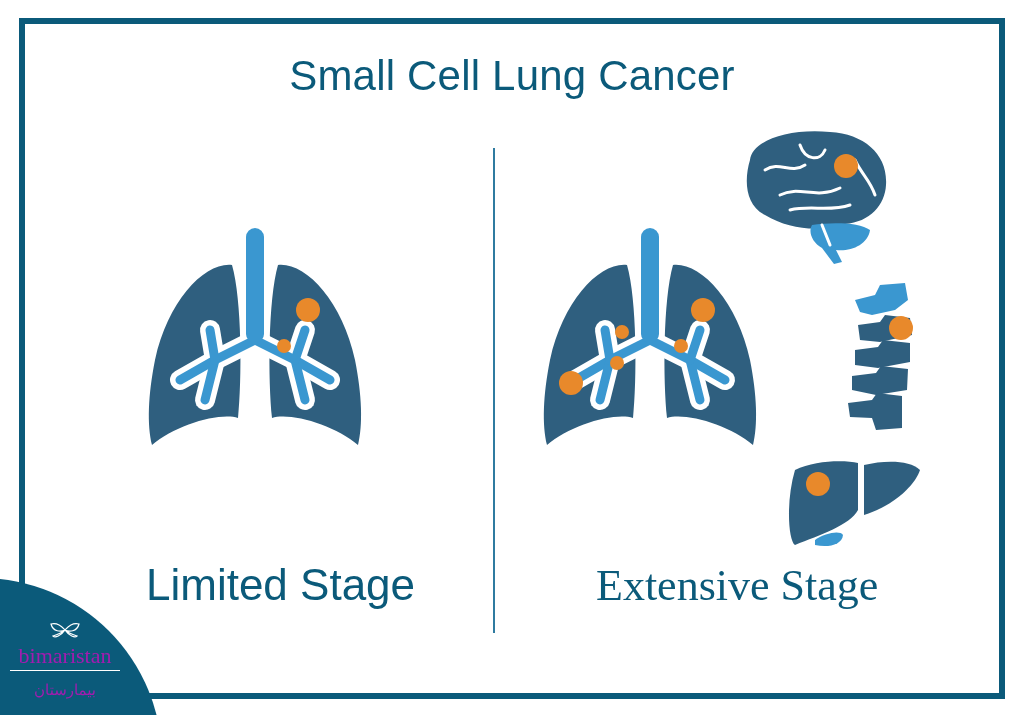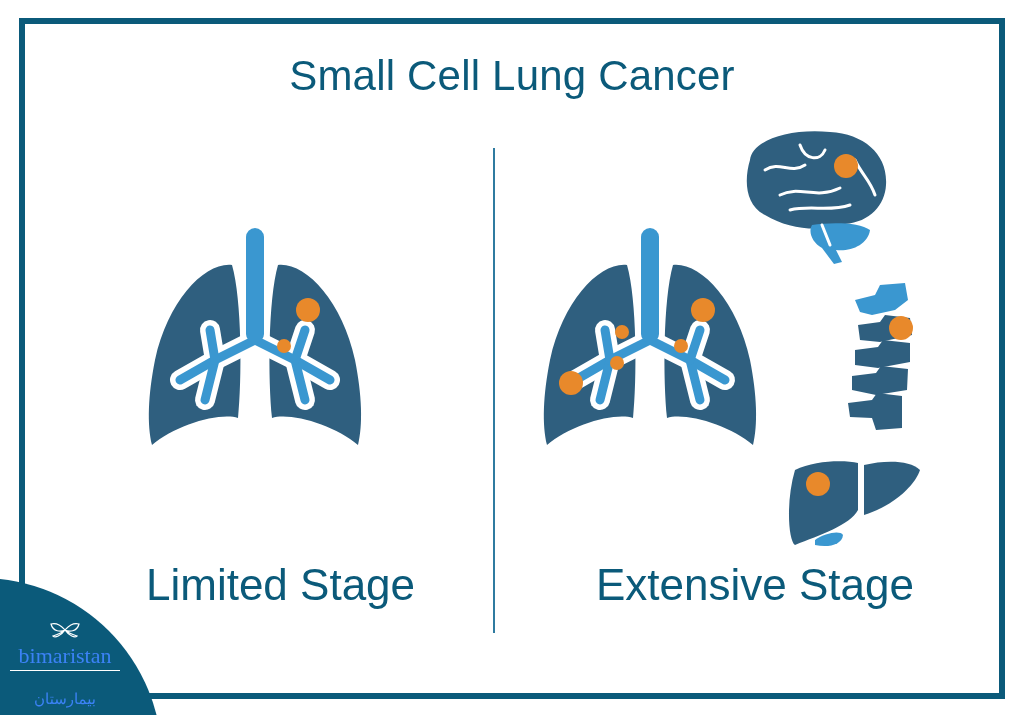--- a/index.html
+++ b/index.html
@@ -5,28 +5,28 @@
   html, body { margin:0; padding:0; }
   body { width:1024px; height:715px; background:#ffffff; position:relative; overflow:hidden;
          font-family:"Liberation Sans", sans-serif; }
   .frame { position:absolute; left:19px; top:18px; width:974px; height:669px;
            border:6px solid #0b5a7a; box-sizing:content-box; }
   .title { position:absolute; left:0; top:52px; width:1024px; text-align:center;
            font-size:42px; color:#0b5a7a; letter-spacing:0.2px; }
   .divider { position:absolute; left:493px; top:148px; width:2px; height:485px; background:#2f7ba0; }
   .stage-label { position:absolute; top:560px; font-size:44px; color:#0b5a7a;margin-left:20px; }
   .stage-left { left:126px; }
-  .stage-right { left:576px; }
+  .stage-right { left:576px;font-family:Liberation Serif, serif; }
   svg.art { position:absolute; left:0; top:0; }
   .logo-corner { position:absolute; left:-200px; top:578px; width:362px; height:362px;
                  border-radius:50%; background:#0b5a7a; }
-  .logo { position:absolute; left:10px; top:620px; width:110px; color:#3b82f6; text-align:center; }
+  .logo { position:absolute; left:10px; top:620px; width:110px; color:#a21caf; text-align:center; }
   .logo-word { font-family:"Liberation Serif", serif; font-size:22px; line-height:24px;
                border-bottom:1px solid #ffffff; padding-bottom:2px; }
-  .logo-ar { font-size:15px; margin-top:19px; }
+  .logo-ar { font-size:15px; margin-top:10px; }
 </style>
 </head>
 <body>
 
 <div class="frame"></div>
 
 <div class="title">Small Cell Lung Cancer</div>
 
 <div class="divider"></div>
 

